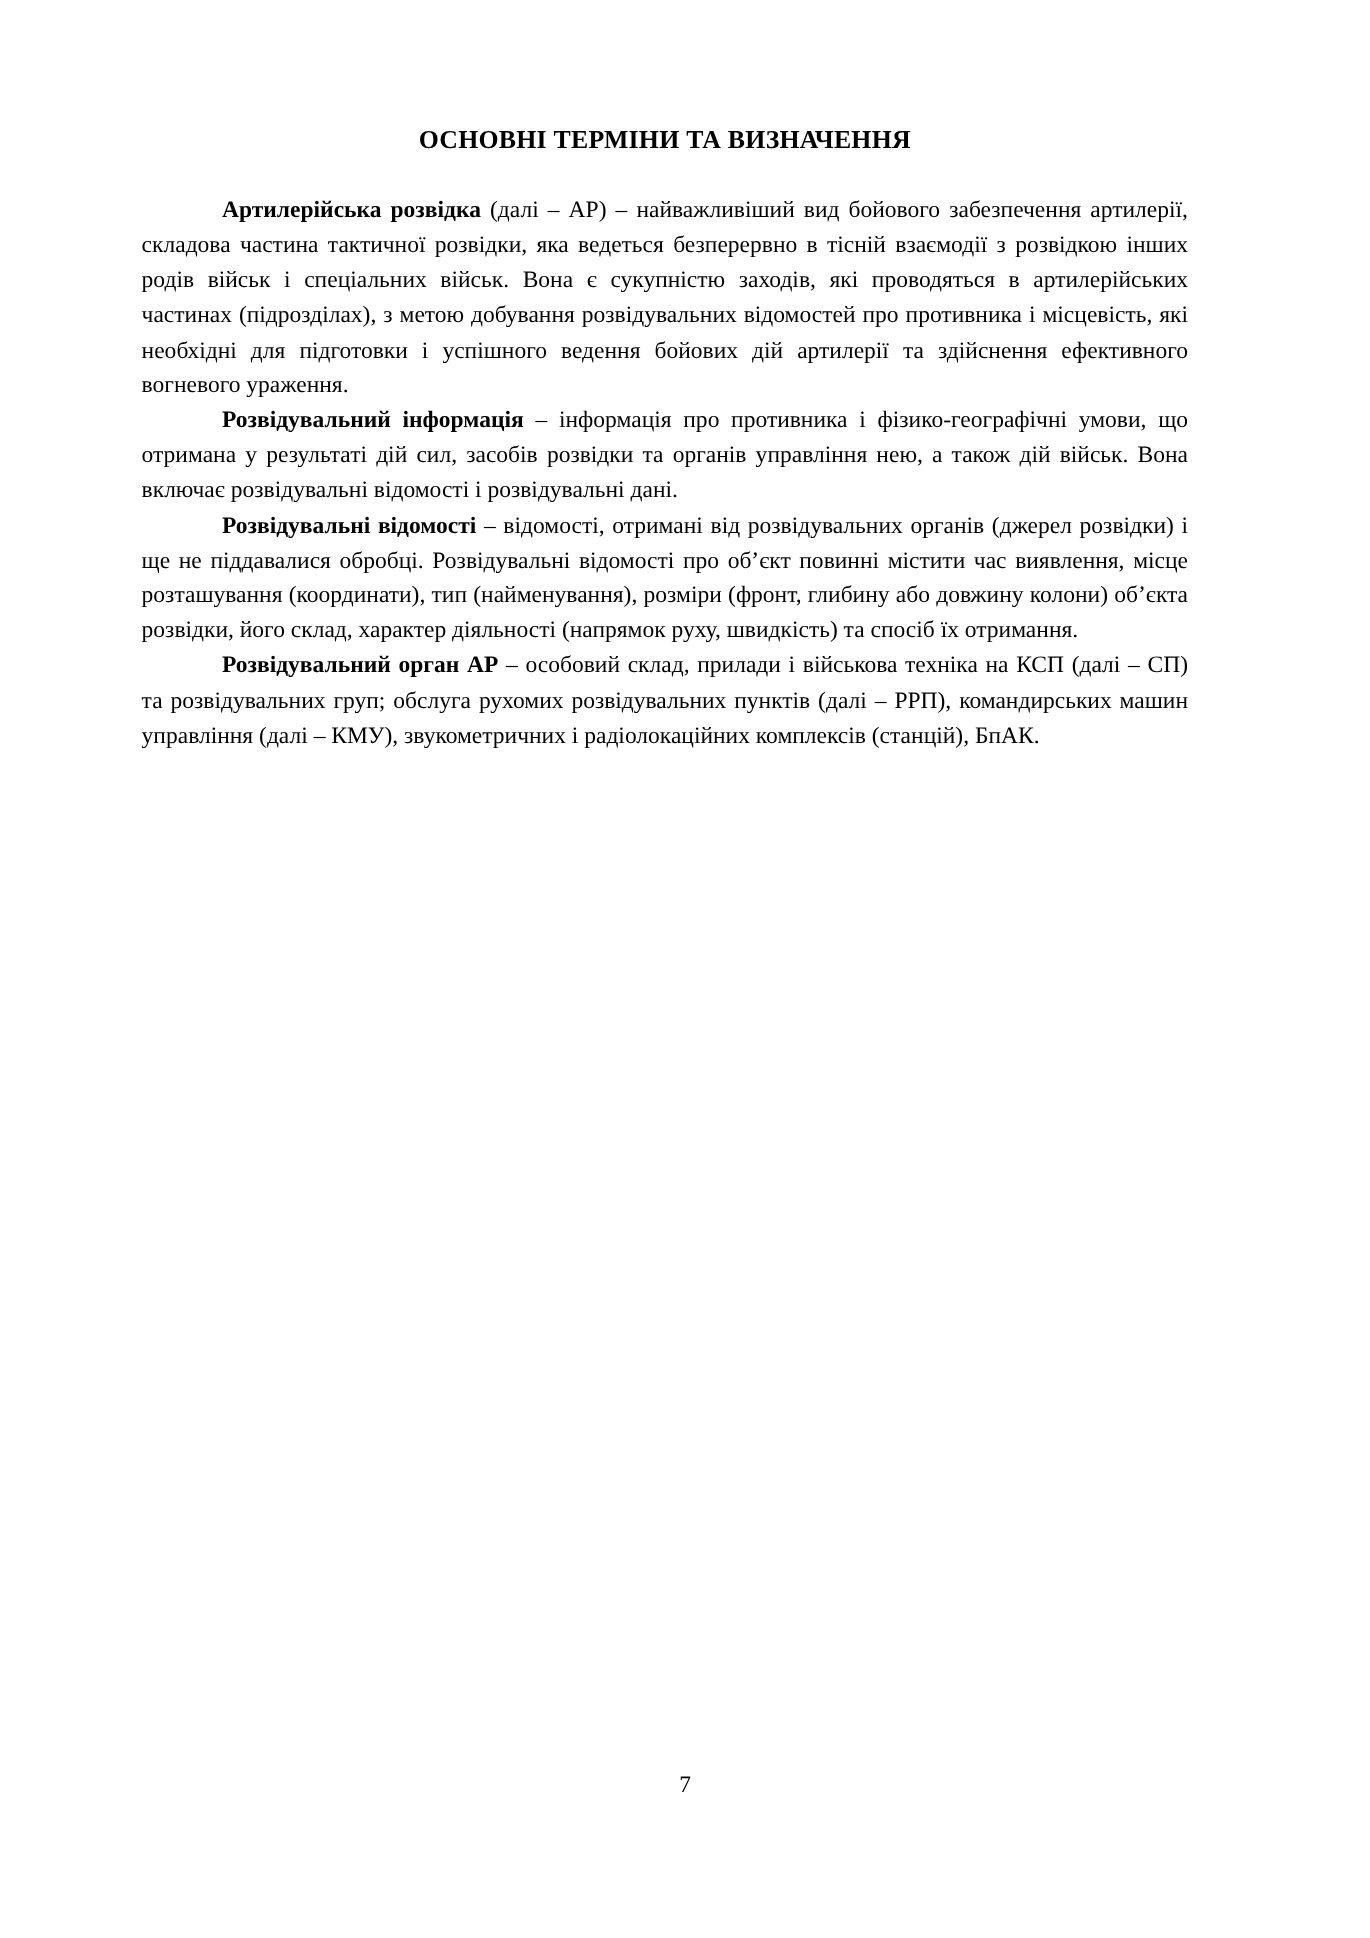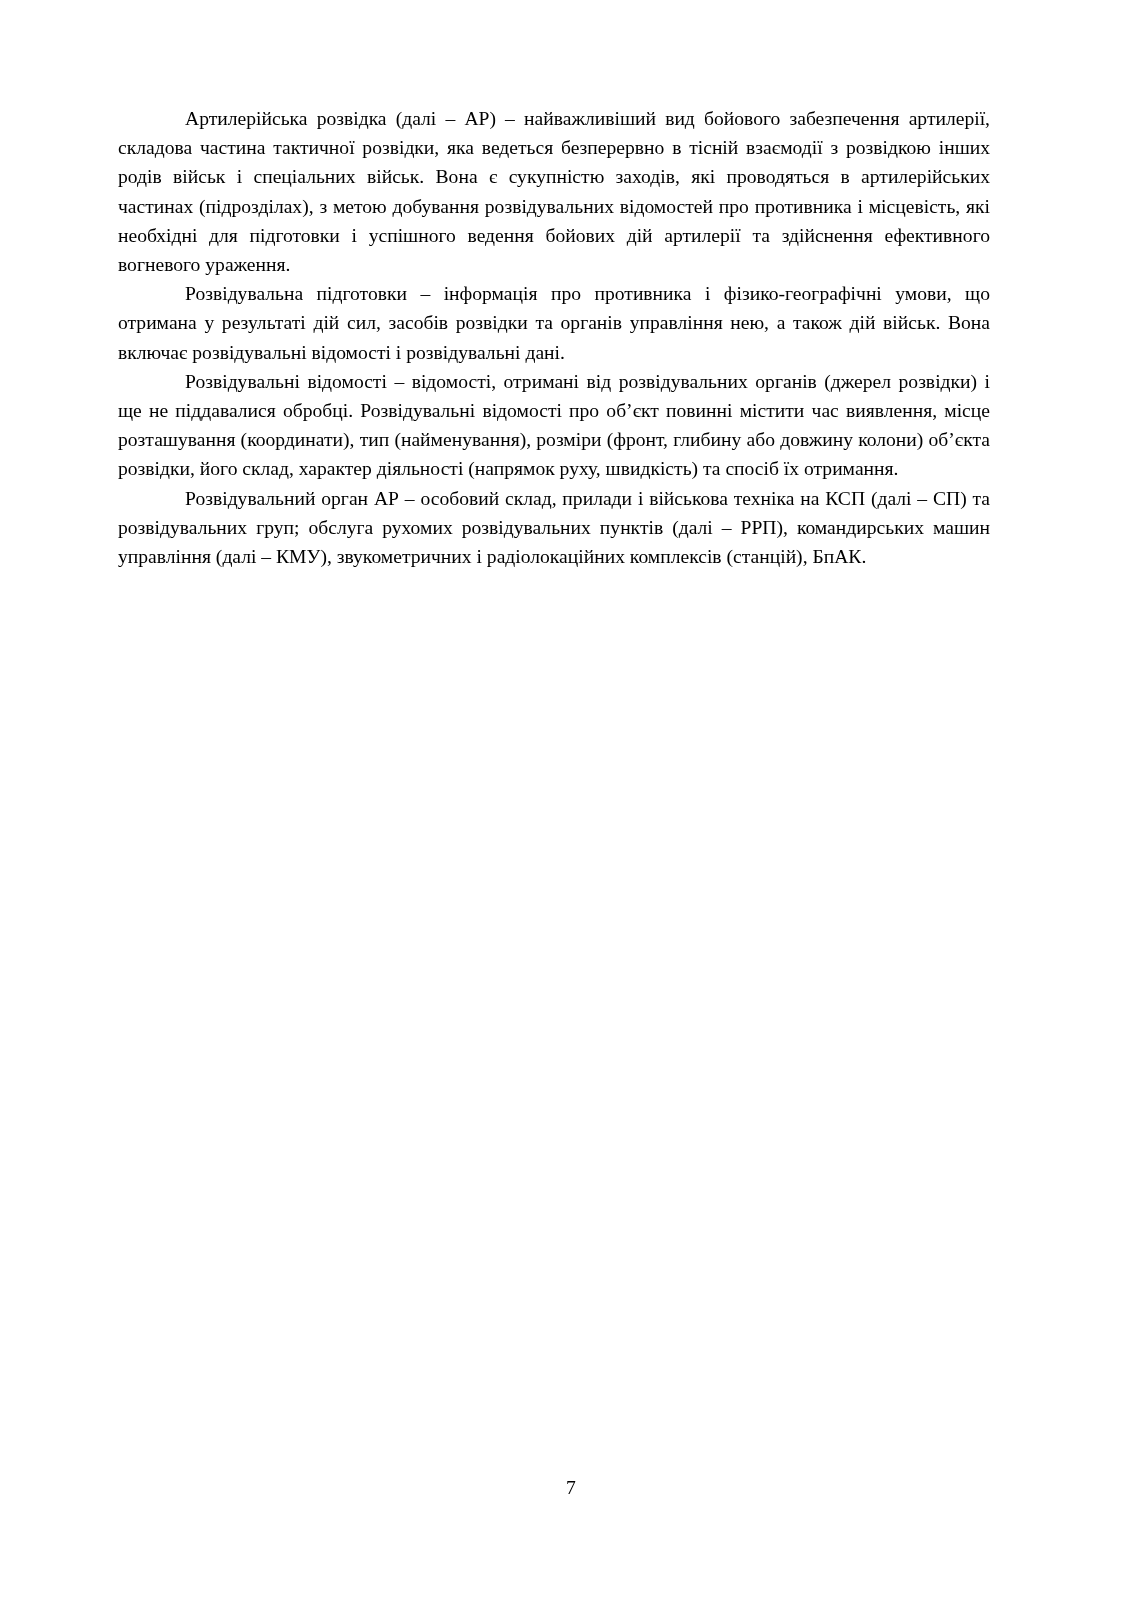--- a/index.html
+++ b/index.html
@@ -34,46 +34,47 @@
   .para {
     font-size: 19.6px;
     line-height: 29.2px;
     text-align: justify;
     text-justify: inter-word;
     text-indent: 67px;
     margin: 0;
     hyphens: none;
   }
   .term {
-    font-weight: normal;
+    font-weight: bold;
   }
   .page-number {
     position: absolute;
     left: 0;
     right: 0;
     top: 1478px;
     text-align: center;
     font-size: 19.6px;
     line-height: 1;
   }
 </style>
 </head>
 <body>
 
 <div class="page">
 
   <div class="content">
 
+    <h1 class="doc-title">ОСНОВНІ ТЕРМІНИ ТА ВИЗНАЧЕННЯ</h1>
 
     <p class="para">
       <span class="term">Артилерійська розвідка</span><span> (далі – АР) – найважливіший вид бойового забезпечення артилерії, складова частина тактичної розвідки, яка ведеться безперервно в тісній взаємодії з розвідкою інших родів військ і спеціальних військ. Вона є сукупністю заходів, які проводяться в артилерійських частинах (підрозділах), з метою добування розвідувальних відомостей про противника і місцевість, які необхідні для підготовки і успішного ведення бойових дій артилерії та здійснення ефективного вогневого ураження.</span>
     </p>
 
     <p class="para">
-      <span class="term">Розвідувальна підготовки</span><span> – інформація про противника і фізико-географічні умови, що отримана у результаті дій сил, засобів розвідки та органів управління нею, а також дій військ. Вона включає розвідувальні відомості і розвідувальні дані.</span>
+      <span class="term">Розвідувальний інформація</span><span> – інформація про противника і фізико-географічні умови, що отримана у результаті дій сил, засобів розвідки та органів управління нею, а також дій військ. Вона включає розвідувальні відомості і розвідувальні дані.</span>
     </p>
 
     <p class="para">
       <span class="term">Розвідувальні відомості</span><span> – відомості, отримані від розвідувальних органів (джерел розвідки) і ще не піддавалися обробці. Розвідувальні відомості про об’єкт повинні містити час виявлення, місце розташування (координати), тип (найменування), розміри (фронт, глибину або довжину колони) об’єкта розвідки, його склад, характер діяльності (напрямок руху, швидкість) та спосіб їх отримання.</span>
     </p>
 
 
     <p class="para">
       <span class="term">Розвідувальний орган АР</span><span> – особовий склад, прилади і військова техніка на КСП (далі – СП) та розвідувальних груп; обслуга рухомих розвідувальних пунктів (далі – РРП), командирських машин управління (далі – КМУ), звукометричних і радіолокаційних комплексів (станцій), БпАК.</span>
     </p>

